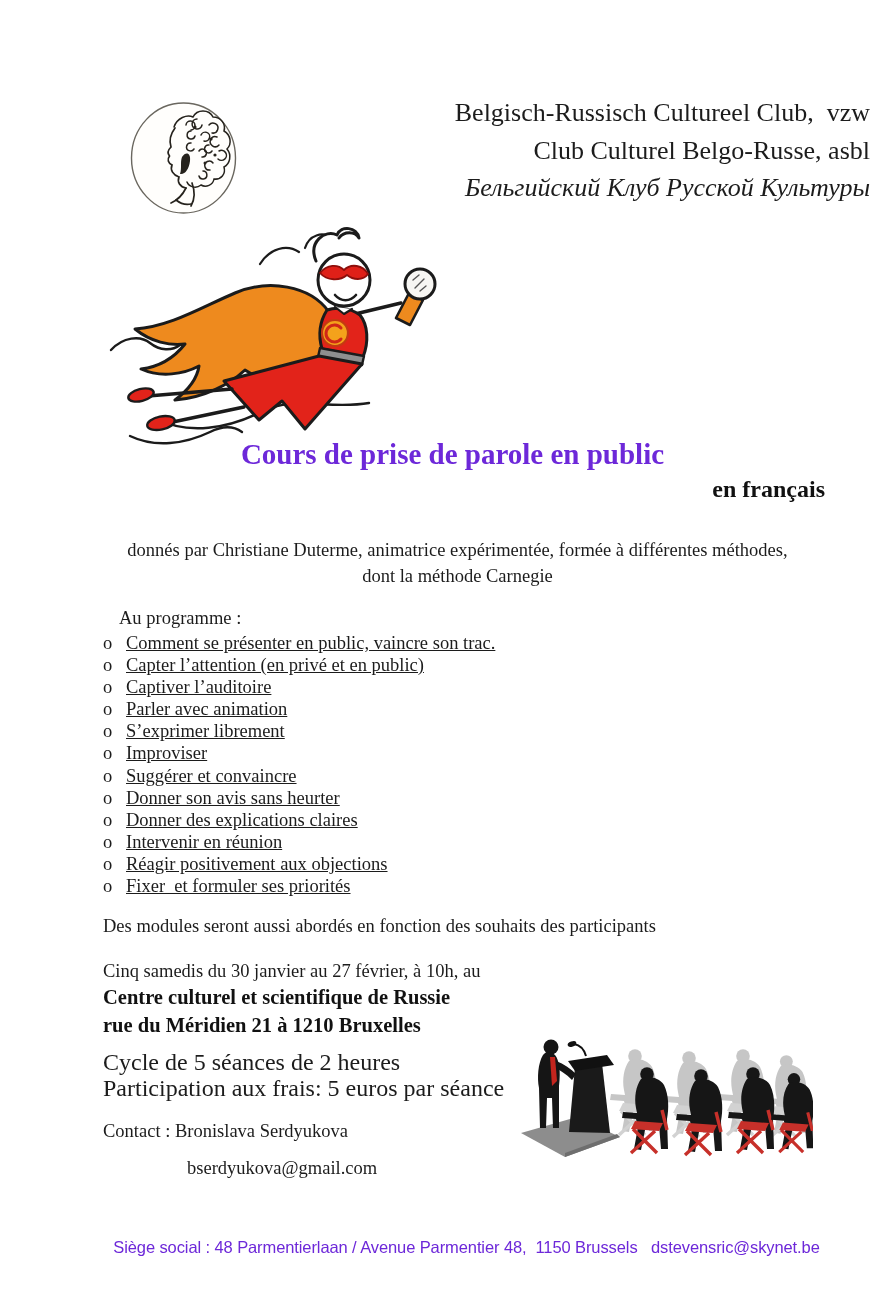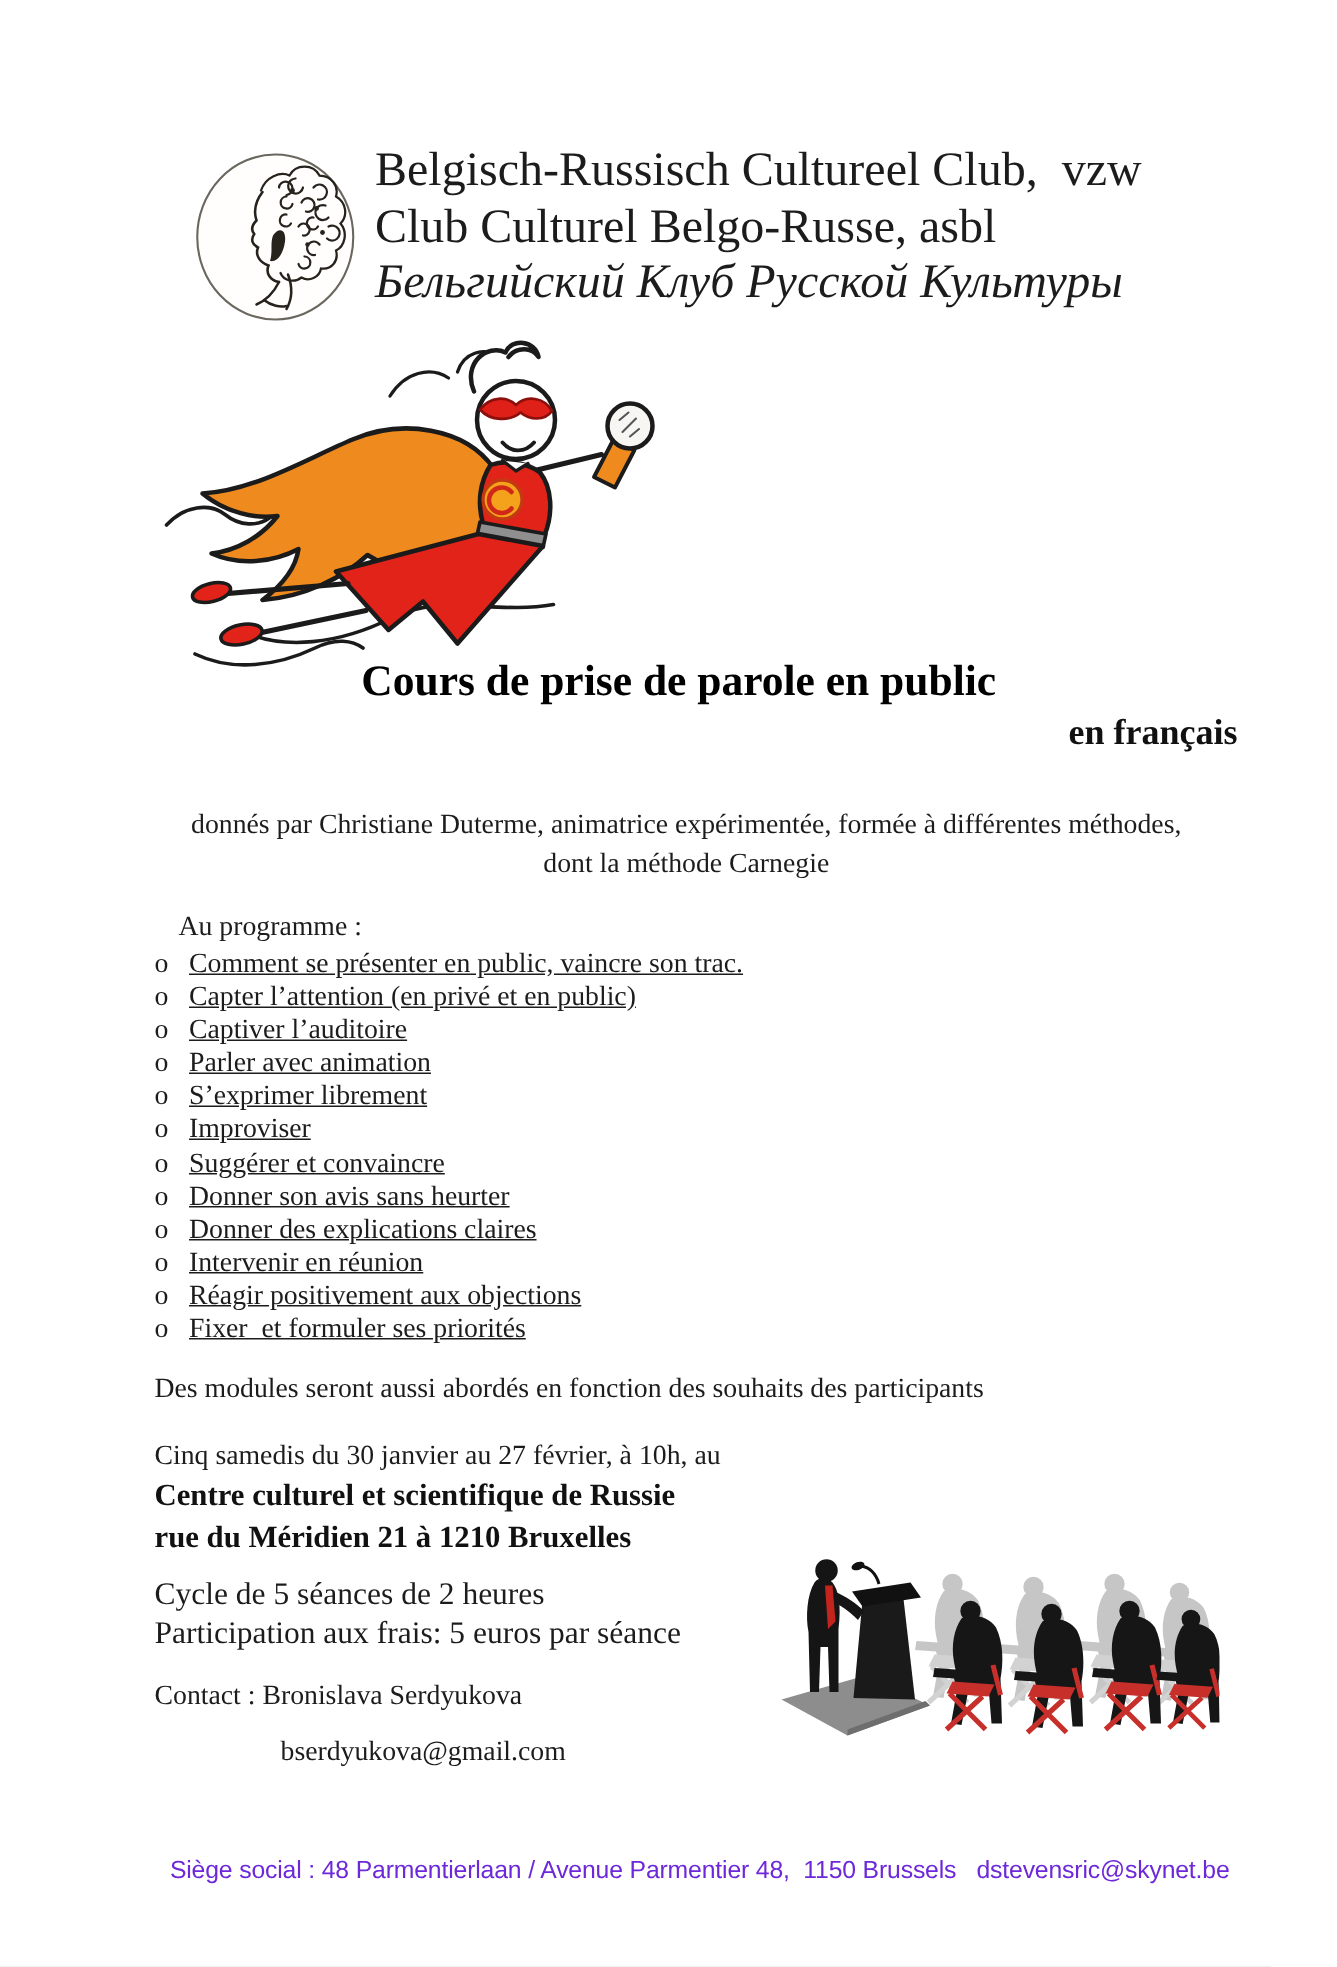--- a/index.html
+++ b/index.html
@@ -11,30 +11,30 @@
     font-family:"Liberation Serif", serif;
     color:#1c1c1c;
     overflow:hidden;
   }
   .abs{position:absolute;}
   .t{white-space:pre-wrap;}
 
   
   .header-text{
     left:250px;top:94px;width:620px;
-    text-align:left;
-    font-size:32px;line-height:37.5px;
+    text-align:right;
+    font-size:26px;line-height:37.5px;
   }
   .header-text .ru{font-style:italic;}
 
   
   .course-title{
     left:14px;right:0;top:438px;
     text-align:center;
-    font-size:29px;font-weight:bold;color:#000000;
+    font-size:29px;font-weight:bold;color:#6d28d9;
   }
   .lang-note{
     right:66px;top:476px;
     font-size:24px;font-weight:bold;color:#111;text-align:center;
   }
 
   
   .intro{
     left:24px;right:0;top:537px;
     text-align:center;
@@ -46,21 +46,21 @@
   .program .heading{line-height:22px;margin:0 0 3px 16px;}
   .program ul{list-style:none;margin:0;padding:0;text-decoration:underline;}
   .program li{line-height:22.1px;}
   .program .bullet{display:inline-block;width:23px;}
 
   .modules-note{left:103px;top:916px;font-size:18.5px;}
 
   .schedule{left:103px;top:959px;font-size:18.5px;line-height:24px;}
   .schedule .venue{font-size:20.5px;font-weight:bold;line-height:28px;color:#111;}
 
-  .details{left:103px;top:1050px;font-size:21px;line-height:25.5px;}
+  .details{left:103px;top:1050px;font-size:24px;line-height:25.5px;}
 
   .contact{left:103px;top:1119px;font-size:18.5px;line-height:24.5px;}
   .contact .email-line{padding-left:84px;margin-top:12px;}
 
   
   .footer{
     left:42px;right:0;top:1238px;
     text-align:center;
     font-family:"Liberation Sans", sans-serif;
     font-size:16.5px;color:#6d28d9;

